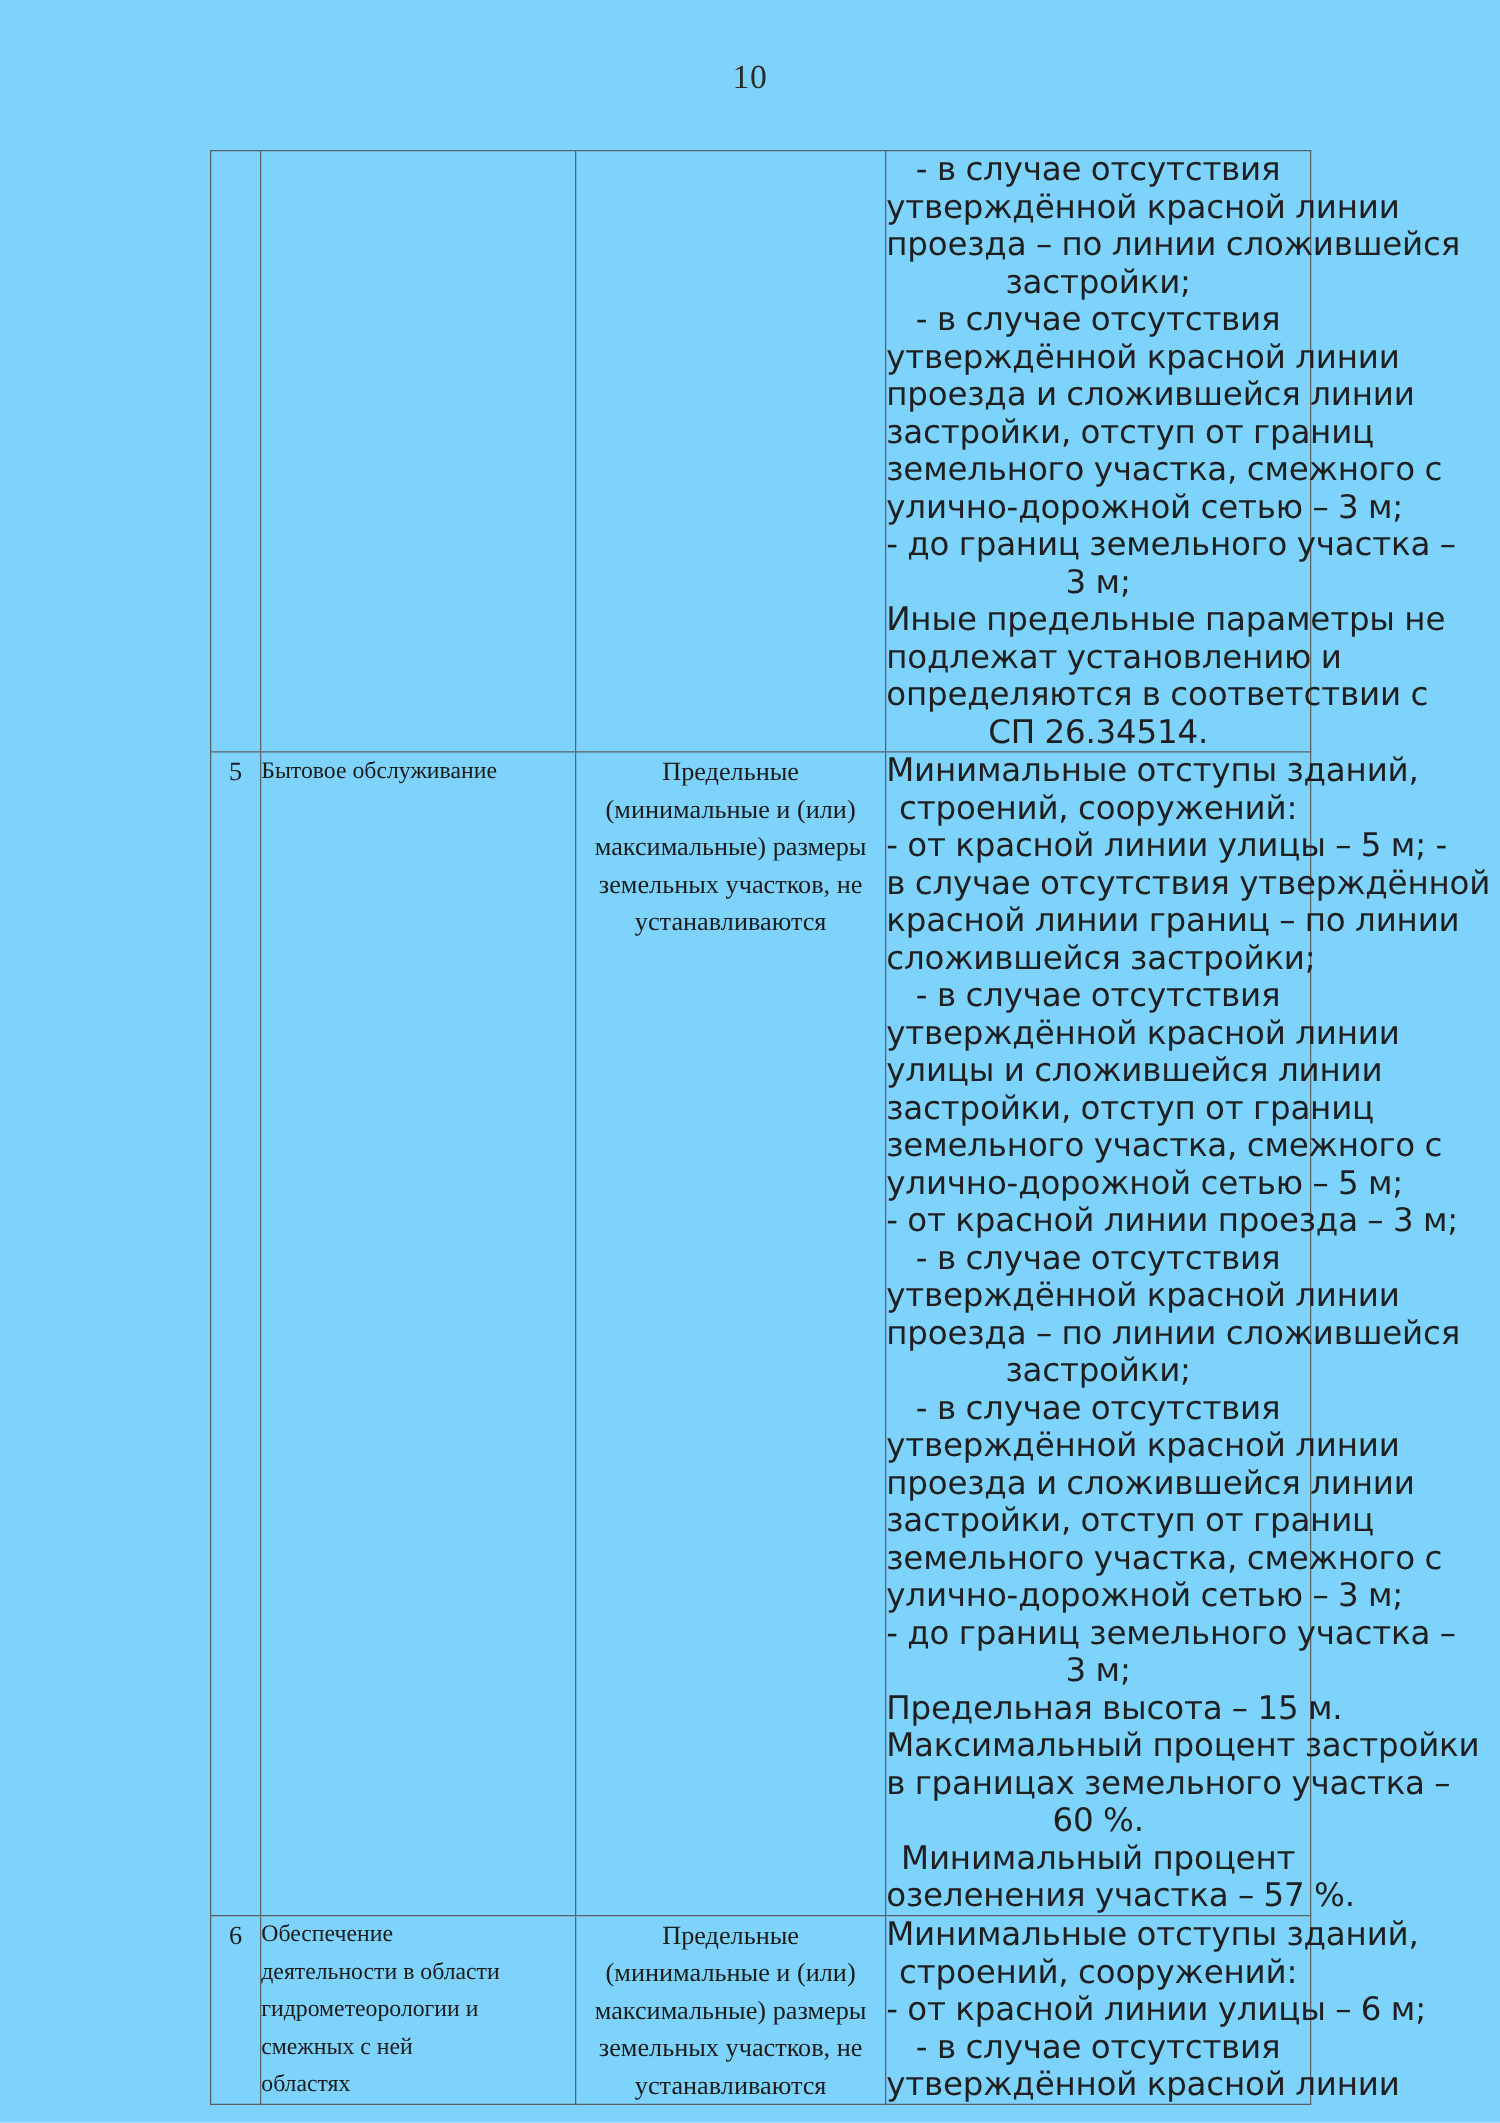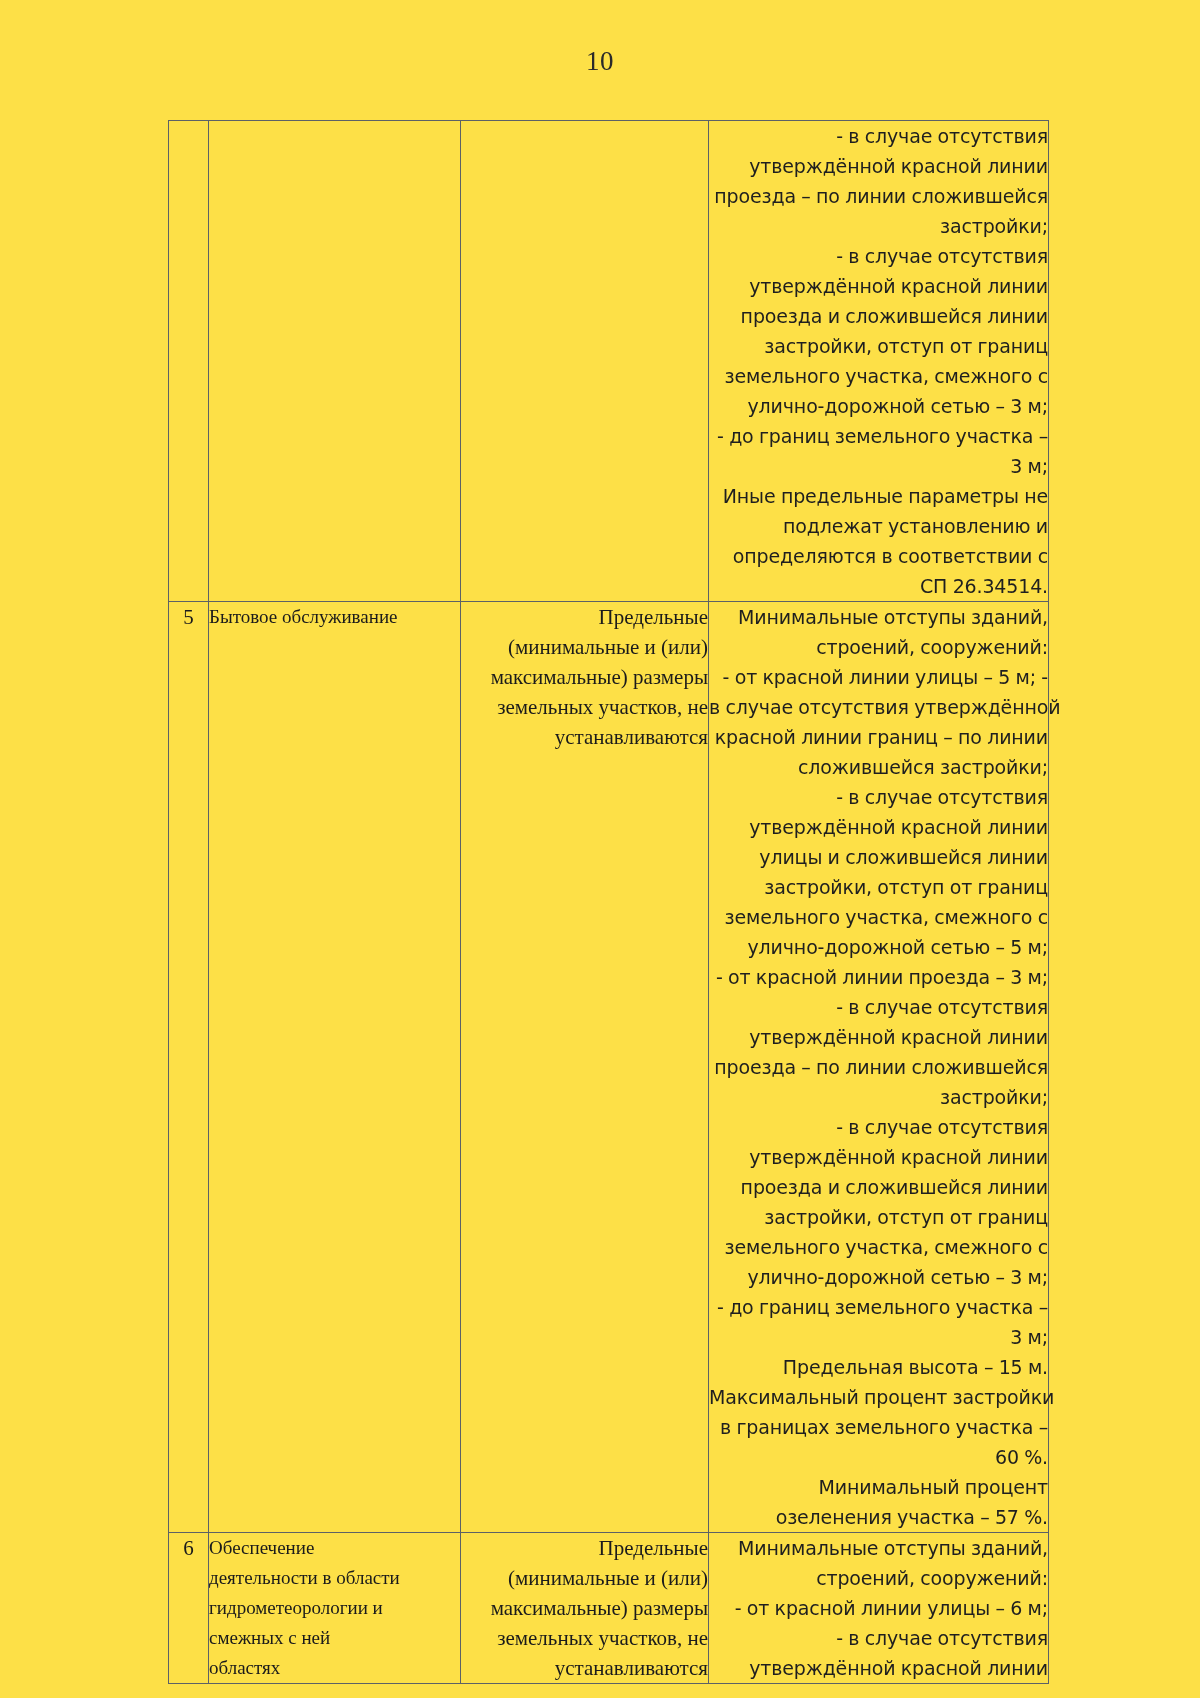--- a/index.html
+++ b/index.html
@@ -13,21 +13,21 @@
     position: relative;
     font-family: "Liberation Serif", serif;
     color: #1b1b1b;
     overflow: hidden;
   }
   .page {
     position: absolute;
     left: 0; top: 0;
     width: 1200px;
     height: 1698px;
-    background: #fde047;
+    background: #7dd3fc;
   }
   .page-number {
     position: absolute;
     left: 0;
     top: 46px;
     width: 1200px;
     text-align: center;
     font-family: "Liberation Serif", serif;
     font-size: 27px;
     color: #2a2a2a;
@@ -70,30 +70,30 @@
   .cell-size {
     font-family: "Liberation Serif", serif;
     font-size: 21px;
     line-height: 30px;
     padding: 3px 8px 6px 8px;
     text-align: center;
     color: #1b1b1b;
   }
   .cell-param {
     font-family: "DejaVu Sans", sans-serif;
-    font-size: 19px;
+    font-size: 26px;
     line-height: 30px;
     padding: 2px 4px 5px 8px;
-    text-align: right;
+    text-align: center;
     color: #1f1f1f;
     word-spacing: -0.5px;
     letter-spacing: -0.15px;
   }
   .cell-param .ln { display: block; white-space: nowrap; }
-  .cell-size .ln { display: block; white-space: nowrap; text-align: right; }
+  .cell-size .ln { display: block; white-space: nowrap; }
   .cell-name .ln { display: block; white-space: nowrap; }
 </style>
 </head>
 <body>
 
 <div class="page">
 
   <div class="page-number">10</div>
 
   <table class="reg-table">

